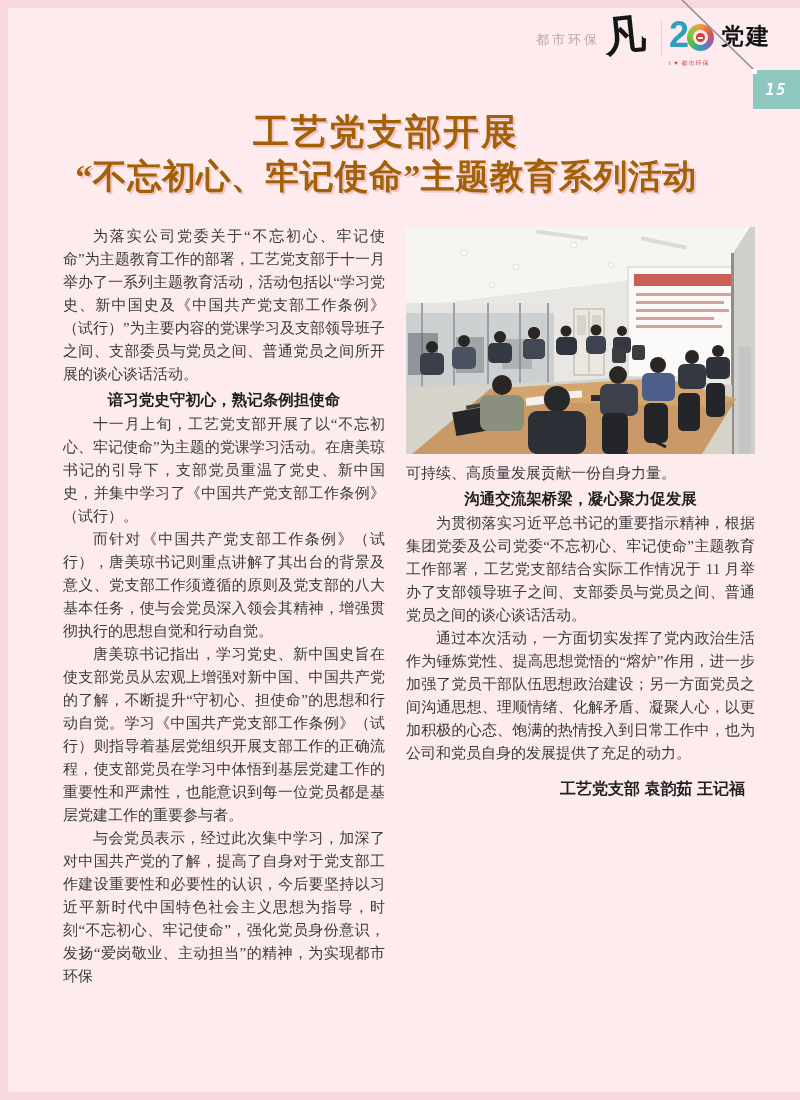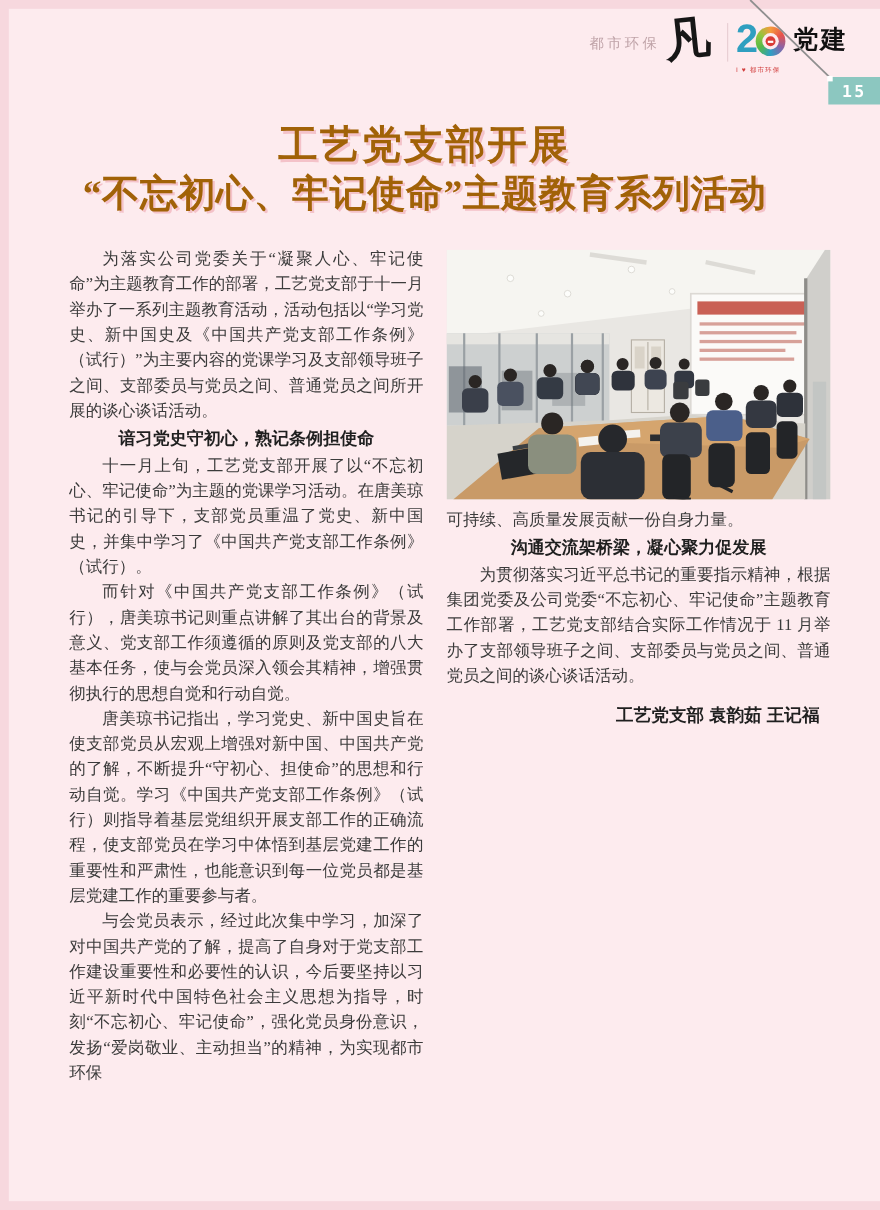--- a/index.html
+++ b/index.html
@@ -15,21 +15,21 @@
   .logo20 .two{font-family:"Liberation Sans",sans-serif;font-size:36px;font-weight:bold;color:#2f9fc0;line-height:36px;}
   .ring{width:27px;height:27px;border-radius:50%;margin-left:-2px;margin-top:5px;
         background:conic-gradient(#f59b3c,#e8534a,#8a63a8,#2e9ec4,#57b947,#8fc63f,#f59b3c);
         display:flex;align-items:center;justify-content:center;}
   .ring .hole{width:15px;height:15px;border-radius:50%;background:#fdebee;display:flex;align-items:center;justify-content:center;}
   .ring .dot{width:9px;height:9px;border-radius:50%;background:#d93b35;display:flex;align-items:center;justify-content:center;}
   .ring .dash{width:5px;height:2px;background:#ffffff;}
   .logo-caption{position:absolute;left:669px;top:59px;font-size:6px;color:#d2403f;letter-spacing:1px;font-family:"Liberation Sans",sans-serif;white-space:nowrap;}
   .section-label{position:absolute;left:721px;top:21px;font-size:23px;font-weight:bold;color:#111;font-family:"Liberation Sans",sans-serif;letter-spacing:2px;}
   .hdr-line{position:absolute;left:678px;top:0;width:82px;height:76px;}
-  .page-box{position:absolute;left:753px;top:70px;width:47px;height:25px;background:#8cc7c0;}
+  .page-box{position:absolute;left:753px;top:70px;width:47px;height:39px;background:#8cc7c0;font-style:italic;}
   .page-box .corner{position:absolute;left:-1px;top:-1px;width:5px;height:5px;background:#ffffff;}
   .page-box .num{position:absolute;left:0;top:0;width:100%;height:100%;display:flex;align-items:center;justify-content:center;
         color:#fff;font-size:15px;font-weight:bold;letter-spacing:2px;font-family:"DejaVu Sans Mono",monospace;}
 
   
   .title{position:absolute;left:0;top:108px;width:772px;text-align:center;color:#a16207;font-weight:bold;
          font-family:"Liberation Serif",serif;text-shadow:2px 2px 0 #f4c2c9;}
   .title .l1{font-size:36px;line-height:48px;letter-spacing:2px;}
   .title .l2{font-size:34px;line-height:42px;letter-spacing:0.5px;}
 
@@ -74,21 +74,21 @@
     <div class="num">15</div>
   </div>
 
   <div class="title">
     <div class="l1">工艺党支部开展</div>
     <div class="l2">“不忘初心、牢记使命”主题教育系列活动</div>
   </div>
 
   <div class="columns">
     <div class="col-left">
-      <p class="para">为落实公司党委关于“凝聚人心、牢记使命”为主题教育工作的部署，工艺党支部于十一月举办了一系列主题教育活动，活动包括以“学习党史、新中国史及《中国共产党支部工作条例》（试行）”为主要内容的党课学习及支部领导班子之间、支部委员与党员之间、普通党员之间所开展的谈心谈话活动。</p>
+      <p class="para">为落实公司党委关于“不忘初心、牢记使命”为主题教育工作的部署，工艺党支部于十一月举办了一系列主题教育活动，活动包括以“学习党史、新中国史及《中国共产党支部工作条例》（试行）”为主要内容的党课学习及支部领导班子之间、支部委员与党员之间、普通党员之间所开展的谈心谈话活动。</p>
       <p class="subhead">谙习党史守初心，熟记条例担使命</p>
       <p class="para">十一月上旬，工艺党支部开展了以“不忘初心、牢记使命”为主题的党课学习活动。在唐美琼书记的引导下，支部党员重温了党史、新中国史，并集中学习了《中国共产党支部工作条例》（试行）。</p>
       <p class="para">而针对《中国共产党支部工作条例》（试行），唐美琼书记则重点讲解了其出台的背景及意义、党支部工作须遵循的原则及党支部的八大基本任务，使与会党员深入领会其精神，增强贯彻执行的思想自觉和行动自觉。</p>
       <p class="para">唐美琼书记指出，学习党史、新中国史旨在使支部党员从宏观上增强对新中国、中国共产党的了解，不断提升“守初心、担使命”的思想和行动自觉。学习《中国共产党支部工作条例》（试行）则指导着基层党组织开展支部工作的正确流程，使支部党员在学习中体悟到基层党建工作的重要性和严肃性，也能意识到每一位党员都是基层党建工作的重要参与者。</p>
       <p class="para">与会党员表示，经过此次集中学习，加深了对中国共产党的了解，提高了自身对于党支部工作建设重要性和必要性的认识，今后要坚持以习近平新时代中国特色社会主义思想为指导，时刻“不忘初心、牢记使命”，强化党员身份意识，发扬“爱岗敬业、主动担当”的精神，为实现都市环保</p>
     </div>
 
     <div class="col-right">
 
       <svg class="photo" viewBox="0 0 349 227" preserveAspectRatio="none">
@@ -191,16 +191,17 @@
           <line x1="248" y1="214" x2="260" y2="220" stroke="#232528" stroke-width="3"></line>
         </g>
 
         <rect x="206" y="120" width="14" height="16" rx="3" fill="#3a3c3f"></rect>
         <rect x="226" y="118" width="13" height="15" rx="3" fill="#3a3c3f"></rect>
       </svg>
 
       <p class="para noindent">可持续、高质量发展贡献一份自身力量。</p>
       <p class="subhead">沟通交流架桥梁，凝心聚力促发展</p>
       <p class="para">为贯彻落实习近平总书记的重要指示精神，根据集团党委及公司党委“不忘初心、牢记使命”主题教育工作部署，工艺党支部结合实际工作情况于 11 月举办了支部领导班子之间、支部委员与党员之间、普通党员之间的谈心谈话活动。</p>
+      <p class="para">通过本次活动，一方面切实发挥了党内政治生活作为锤炼党性、提高思想觉悟的“熔炉”作用，进一步加强了党员干部队伍思想政治建设；另一方面党员之间沟通思想、理顺情绪、化解矛盾、凝聚人心，以更加积极的心态、饱满的热情投入到日常工作中，也为公司和党员自身的发展提供了充足的动力。</p>
       <p class="signature">工艺党支部 袁韵茹 王记福</p>
     </div>
   </div>
 </div>
 
 </body></html>

